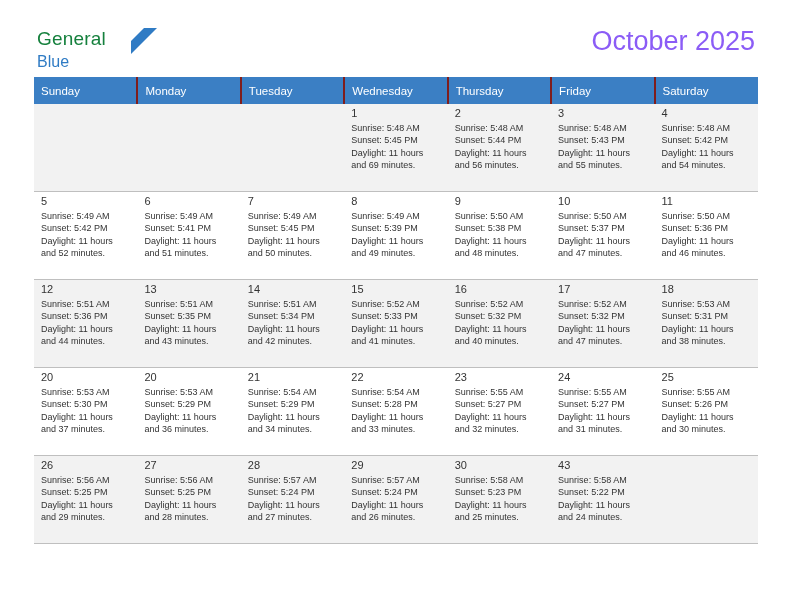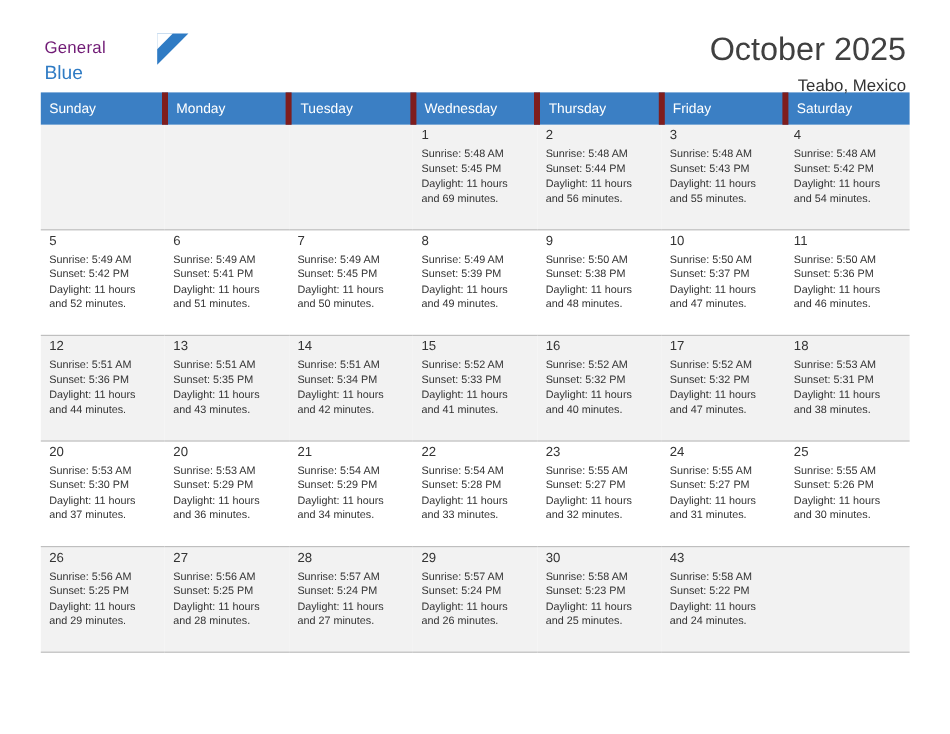--- a/index.html
+++ b/index.html
@@ -27,22 +27,22 @@
     height: 72px;
   }
   .logo {
     position: absolute;
     left: 3px;
     top: 28px;
     width: 200px;
     height: 48px;
   }
   .logo-general {
-    font-size: 14px;
-    color: #701a75;
+    font-size: 19px;
+    color: #15803d;
     letter-spacing: 0.2px;
     line-height: 22px;
   }
   .logo-blue {
     font-size: 16px;
     color: #2f7bc4;
     line-height: 22px;
     margin-top: 1px;
   }
   .logo-flag {
@@ -64,21 +64,21 @@
     border-bottom: 13px solid transparent;
   }
   .title-block {
     position: absolute;
     right: 3px;
     top: 26px;
     text-align: right;
   }
   .cal-title {
     font-size: 27px;
-    color: #404040;
+    color: #8b5cf6;
     line-height: 30px;
   }
   .cal-subtitle {
     font-size: 14px;
     color: #333333;
     margin-top: 7px;
     line-height: 16px;
   }
   
   table.calendar {
@@ -88,21 +88,21 @@
     margin-top: 5px;
   }
   table.calendar th {
     background: #3b7fc4;
     color: #ffffff;
     font-size: 11.5px;
     font-weight: normal;
     text-align: left;
     padding: 5px 0 5px 7px;
     height: 17px;
-    border-right: 5px solid #7f1d1d;
+    border-right: 2px solid #7f1d1d;
   }
   table.calendar th:last-child {
     border-right: none;
     margin-left: 41px;
   }
   table.calendar td {
     vertical-align: top;
     height: 80px;
     padding: 3px 6px 4px 7px;
     border-bottom: 1px solid #bfbfbf;
@@ -135,21 +135,20 @@
 
   <div class="header">
     <div class="logo">
       <div class="logo-general">General</div>
       <div class="logo-blue">Blue</div>
       <div class="logo-flag"></div>
       <div class="logo-flag-inner"></div>
     </div>
     <div class="title-block">
       <div class="cal-title">October 2025</div>
-      <div class="cal-subtitle">Teabo, Mexico</div>
     </div>
   </div>
 
   <table class="calendar">
     <thead>
       <tr>
         <th>Sunday</th>
         <th>Monday</th>
         <th>Tuesday</th>
         <th>Wednesday</th>

